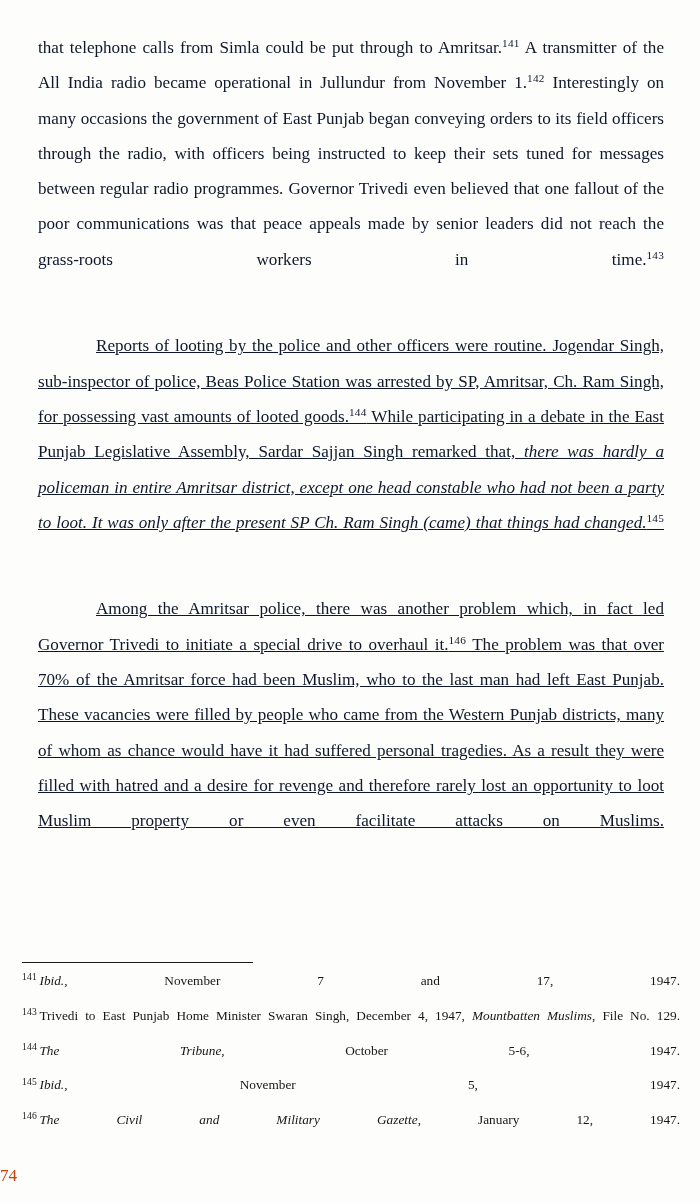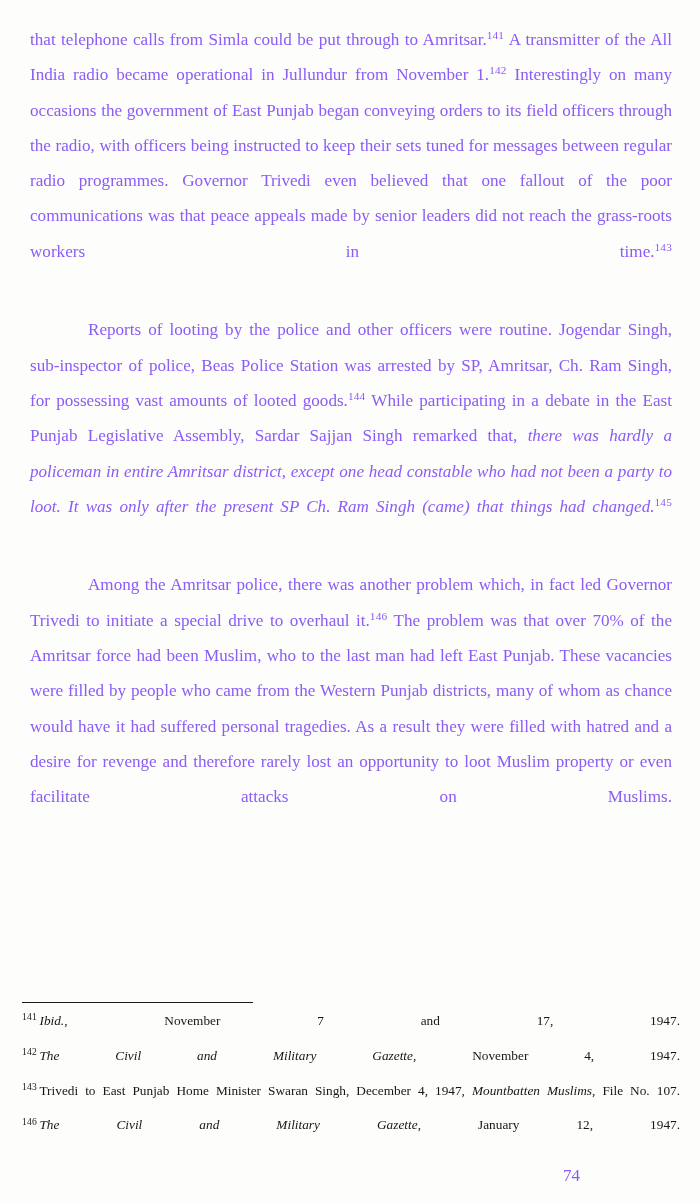--- a/index.html
+++ b/index.html
@@ -20,31 +20,32 @@
   }
 
   .content {
     position: absolute;
     left: 22px;
     top: 14px;
     width: 658px;
   }
 
   p.body-par {
-    margin: 8px;
+    margin: 16px;
     padding: 0;
     font-size: 17.1px;
     line-height: 35.3px;
     text-align: justify;
     text-justify: inter-word;
-    color: #8b5cf6;
+    color: #0f172a;
     word-spacing: 0.2px;
   }
   p.body-par.indented {
     text-indent: 58px;
+    text-decoration: underline;
   }
   
   p.body-par:after {
     content: "";
     display: inline-block;
     width: 100%;
   }
 
   .it {
     font-style: italic;
@@ -54,21 +55,21 @@
     font-size: 0.66em;
     line-height: 0;
     vertical-align: 0.52em;
     letter-spacing: 0.2px;
   }
 
   
   .footnotes {
     position: absolute;
     left: 22px;
-    top: 1002px;
+    top: 962px;
     width: 658px;
   }
   .fn-rule {
     width: 231px;
     height: 0;
     border-top: 1.3px solid #1a1a1a;
     margin: 0 0 9px 0;
   }
   p.footnote {
     margin: 0;
@@ -91,42 +92,43 @@
     margin-right: 2.5px;
     letter-spacing: 0.2px;
   }
 
   
   .page-number {
     position: absolute;
     left: 0;
     top: 1164px;
     width: 580px;
-    text-align: right;
+    text-align: left;
     font-size: 17.1px;
     line-height: 24px;
-    color: #8b5cf6;
+    color: #c2410c;
   }
 </style>
 </head>
 <body>
 
 <div class="page">
 
   <div class="content" id="body-container">
       <p class="body-par"><span>that telephone calls from Simla could be put through to Amritsar.</span><sup class="fn-ref">141</sup><span> A transmitter of the All India radio became operational in Jullundur from November 1.</span><sup class="fn-ref">142</sup><span> Interestingly on many occasions the government of East Punjab began conveying orders to its field officers through the radio, with officers being instructed to keep their sets tuned for messages between regular radio programmes. Governor Trivedi even believed that one fallout of the poor communications was that peace appeals made by senior leaders did not reach the grass-roots workers in time.</span><sup class="fn-ref">143</sup></p>
       <p class="body-par indented"><span>Reports of looting by the police and other officers were routine. Jogendar Singh, sub-inspector of police, Beas Police Station was arrested by SP, Amritsar, Ch. Ram Singh, for possessing vast amounts of looted goods.</span><sup class="fn-ref">144</sup><span> While participating in a debate in the East Punjab Legislative Assembly, Sardar Sajjan Singh remarked that, </span><span class="it">there was hardly a policeman in entire Amritsar district, except one head constable who had not been a party to loot. It was only after the present SP Ch. Ram Singh (came) that things had changed.</span><sup class="fn-ref">145</sup></p>
       <p class="body-par indented"><span>Among the Amritsar police, there was another problem which, in fact led Governor Trivedi to initiate a special drive to overhaul it.</span><sup class="fn-ref">146</sup><span> The problem was that over 70% of the Amritsar force had been Muslim, who to the last man had left East Punjab. These vacancies were filled by people who came from the Western Punjab districts, many of whom as chance would have it had suffered personal tragedies. As a result they were filled with hatred and a desire for revenge and therefore rarely lost an opportunity to loot Muslim property or even facilitate attacks on Muslims.</span></p>
     </div>
 
   <div class="footnotes">
     <div class="fn-rule"></div>
     <div id="footnote-container">
         <p class="footnote"><sup class="fn-num">141</sup><span class="it">Ibid.</span><span>, November 7 and 17, 1947.</span></p>
-        <p class="footnote"><sup class="fn-num">142</sup><span class="it">The Civil and Military Gazette</span><span>, November 4, 1947.</span></p>
-        <p class="footnote"><sup class="fn-num">143</sup><span>Trivedi to East Punjab Home Minister Swaran Singh, December 4, 1947, </span><span class="it">Mountbatten Muslims</span><span>, File No. 107.</span></p>
+        <p class="footnote"><sup class="fn-num">143</sup><span>Trivedi to East Punjab Home Minister Swaran Singh, December 4, 1947, </span><span class="it">Mountbatten Muslims</span><span>, File No. 129.</span></p>
+        <p class="footnote"><sup class="fn-num">144</sup><span class="it">The Tribune</span><span>, October 5-6, 1947.</span></p>
+        <p class="footnote"><sup class="fn-num">145</sup><span class="it">Ibid.</span><span>, November 5, 1947.</span></p>
         <p class="footnote"><sup class="fn-num">146</sup><span class="it">The Civil and Military Gazette</span><span>, January 12, 1947.</span></p>
       </div>
   </div>
 
   <div class="page-number">74</div>
 
 </div>
 
 </body></html>

